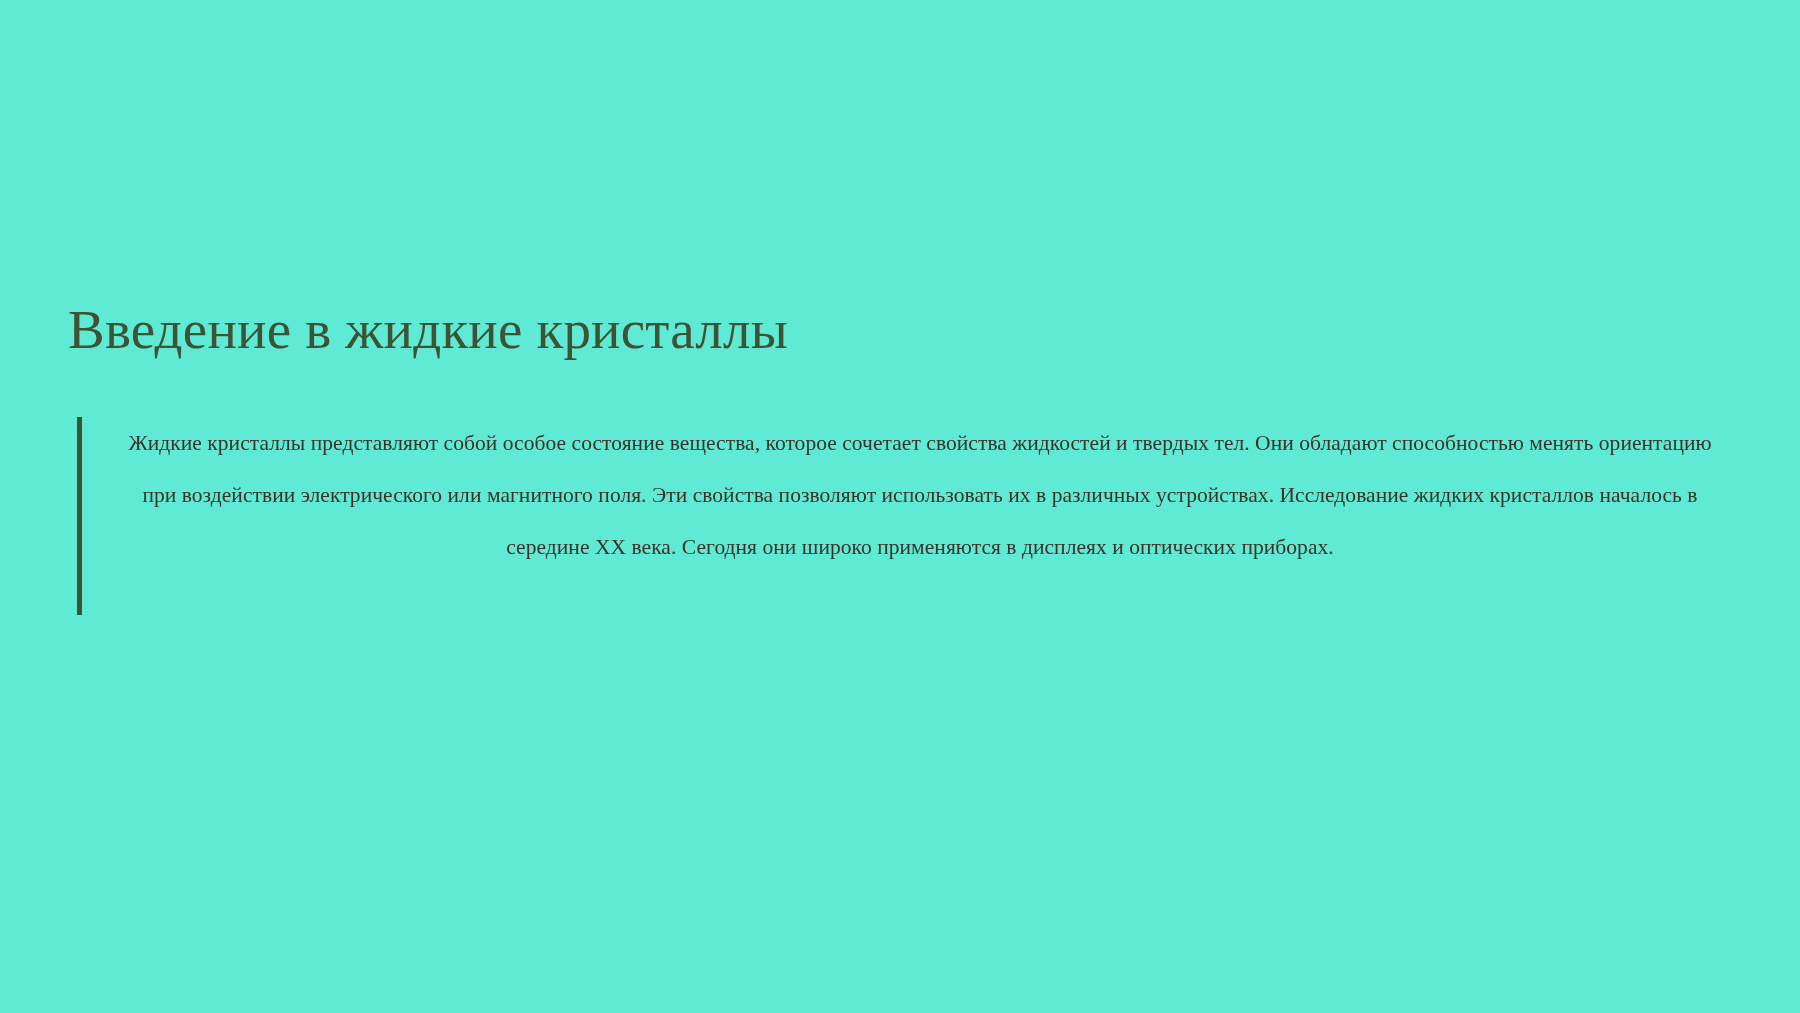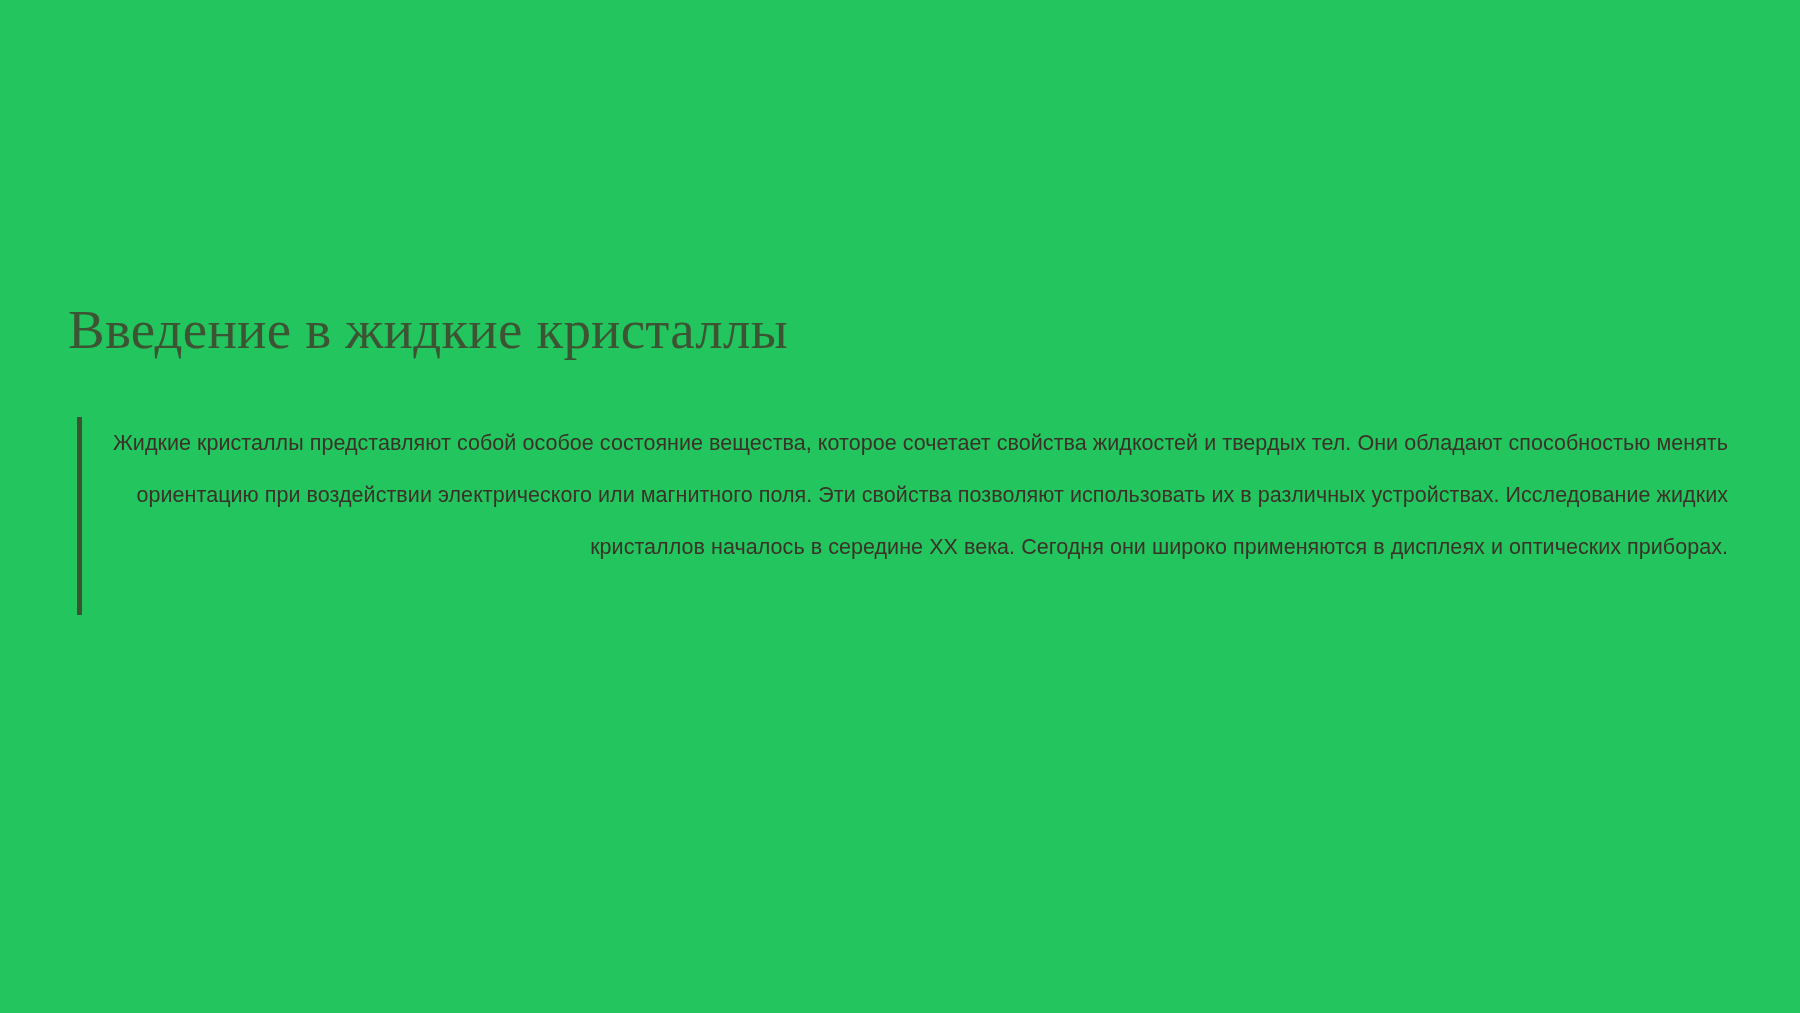--- a/index.html
+++ b/index.html
@@ -13,21 +13,21 @@
     height: 1013px;
     background: #FDF5E8;
     font-family: "Liberation Sans", "DejaVu Sans", sans-serif;
     overflow: hidden;
     position: relative;
   }
 
   .slide {
     position: absolute;
     inset: 0;
-    background: #22c55e;
+    background: #5eead4;
   }
 
   .content-block {
     position: absolute;
     left: 68px;
     top: 298px;
     width: 1660px;
   }
 
   .page-title {
@@ -53,27 +53,27 @@
     left: 9px;
     top: 0;
     width: 5px;
     height: 198px;
     background: #3D5434;
   }
 
   .body-text {
     margin: 0;
     padding: 0;
-    font-family: Liberation Sans, sans-serif;
+    font-family: Liberation Serif, serif;
     font-size: 21.5px;
     line-height: 52px;
     color: #3A3228;
     letter-spacing: 0.05px;
     max-width: 1630px;
-    text-align: right;
+    text-align: center;
   }
 </style>
 </head>
 <body>
 
 <div class="slide">
 
   <div class="content-block">
 
     <h1 class="page-title">Введение в жидкие кристаллы</h1>

